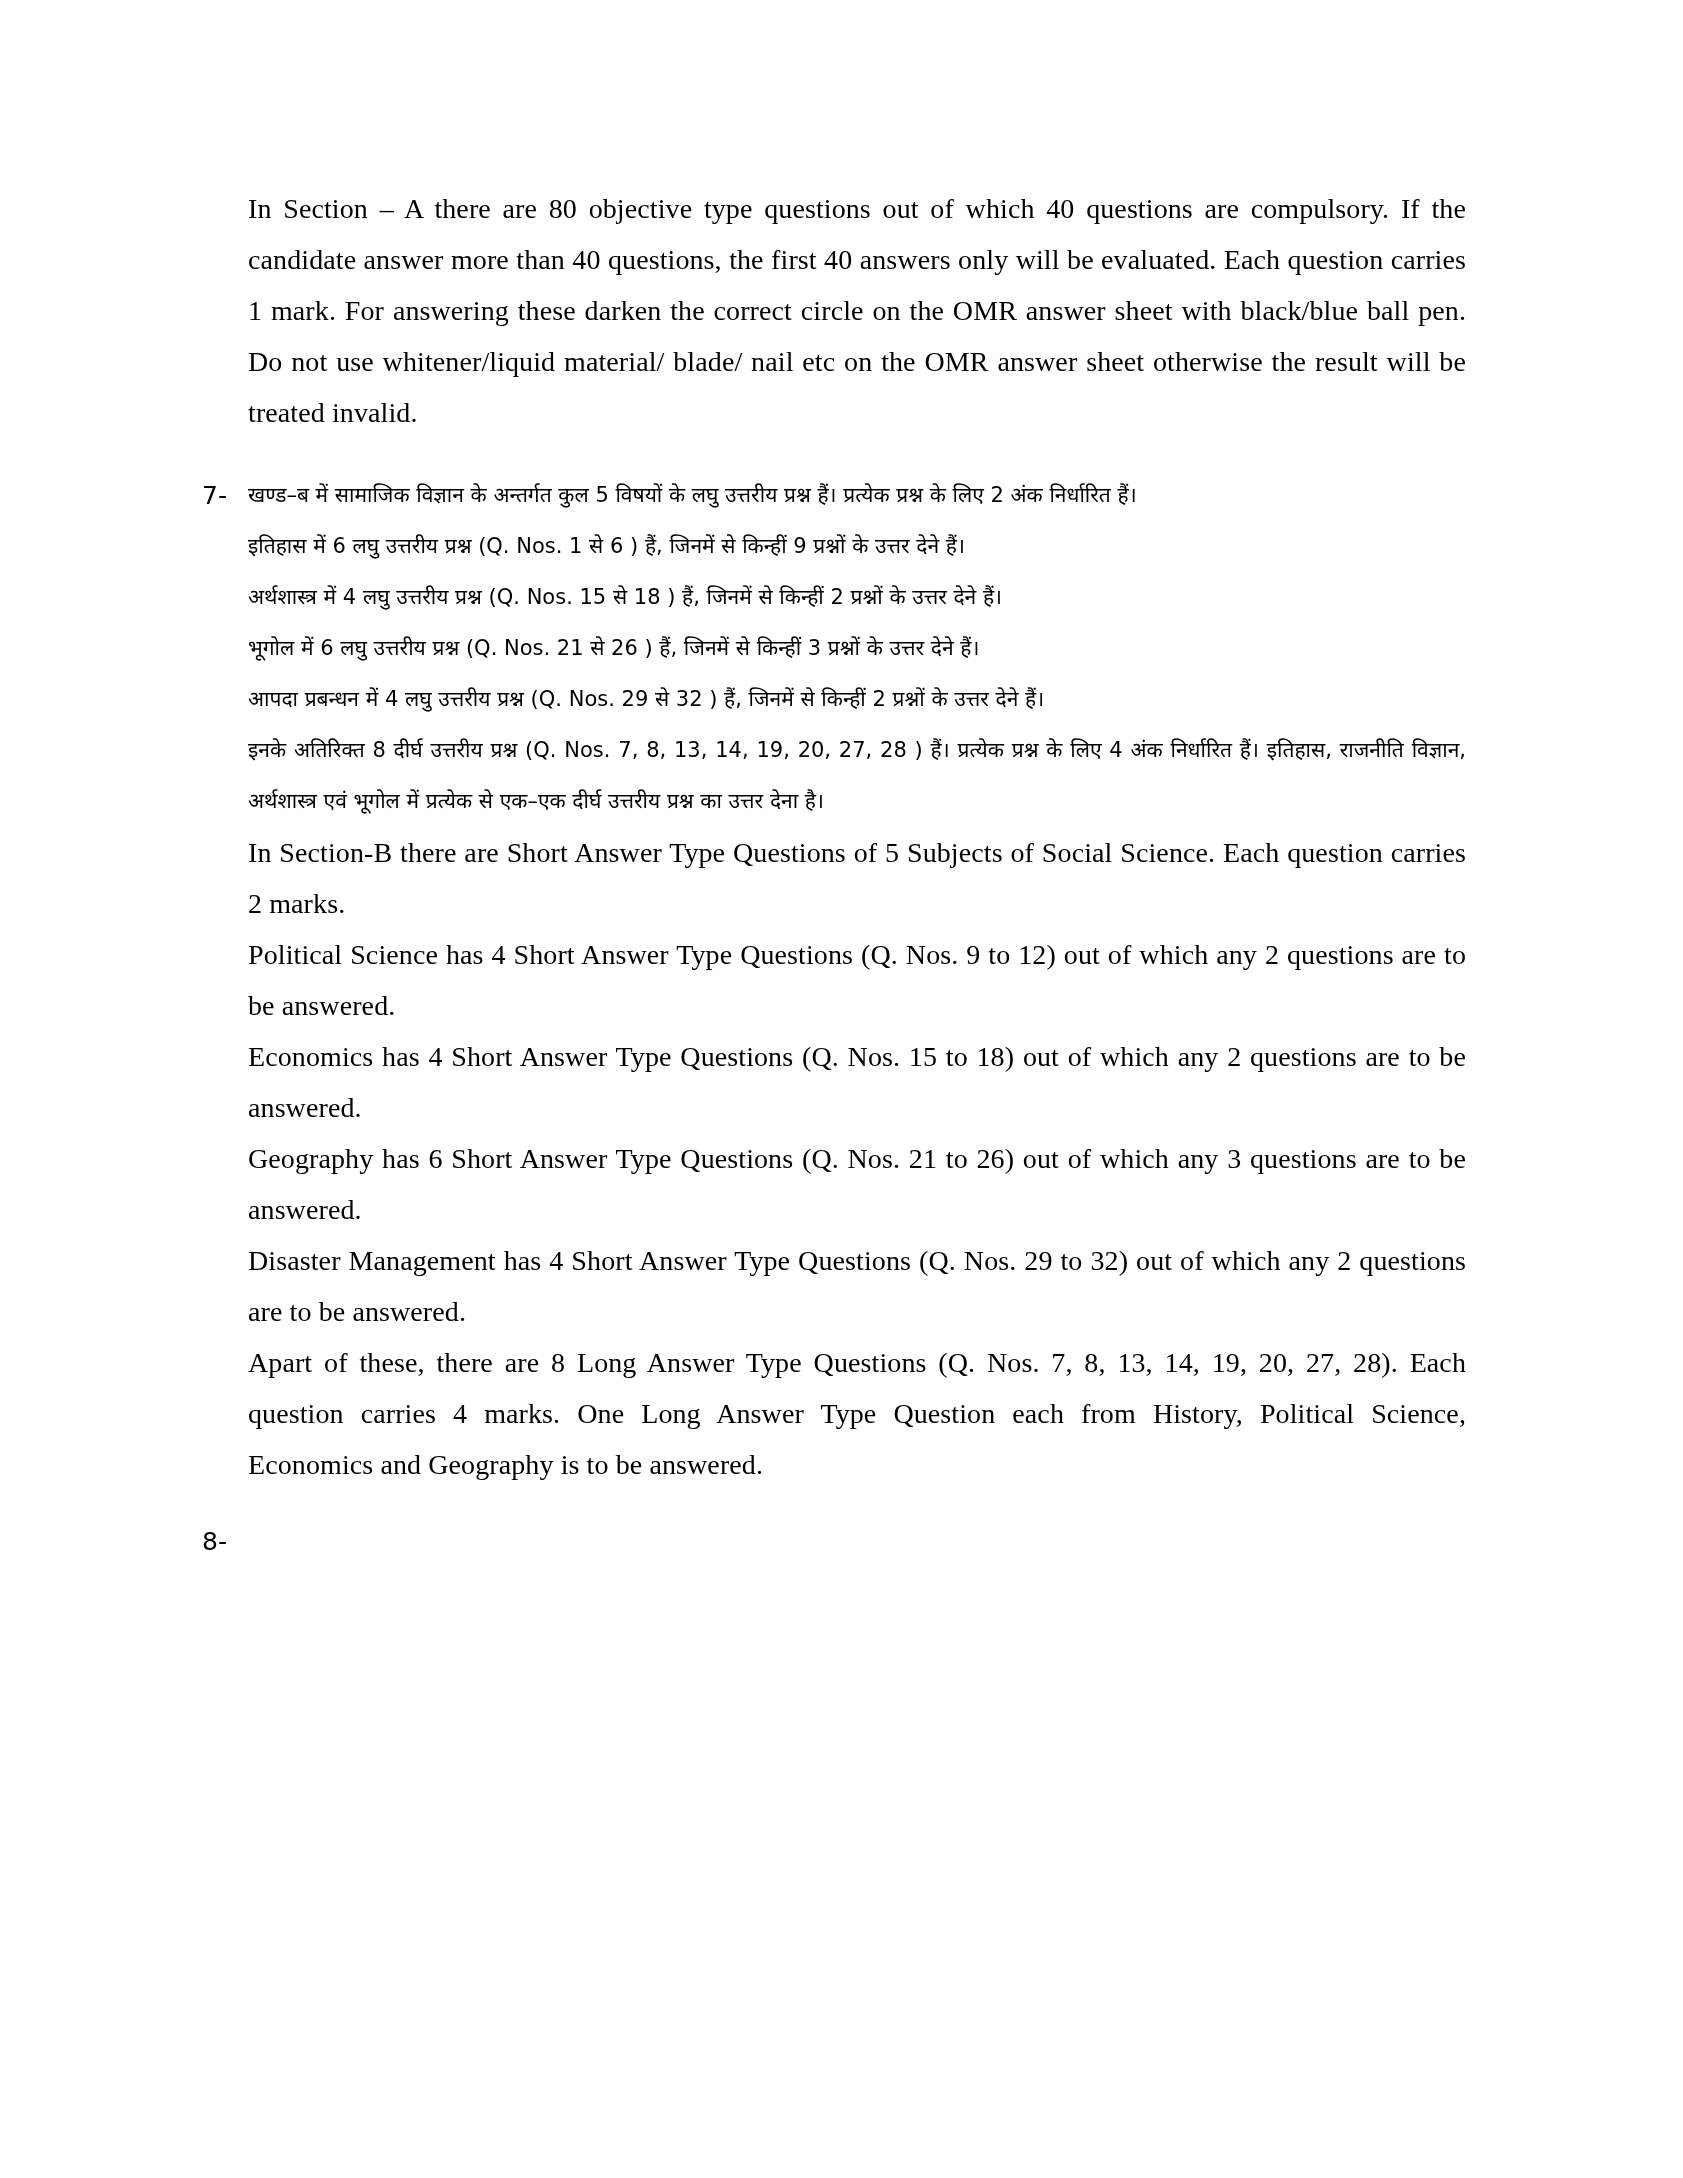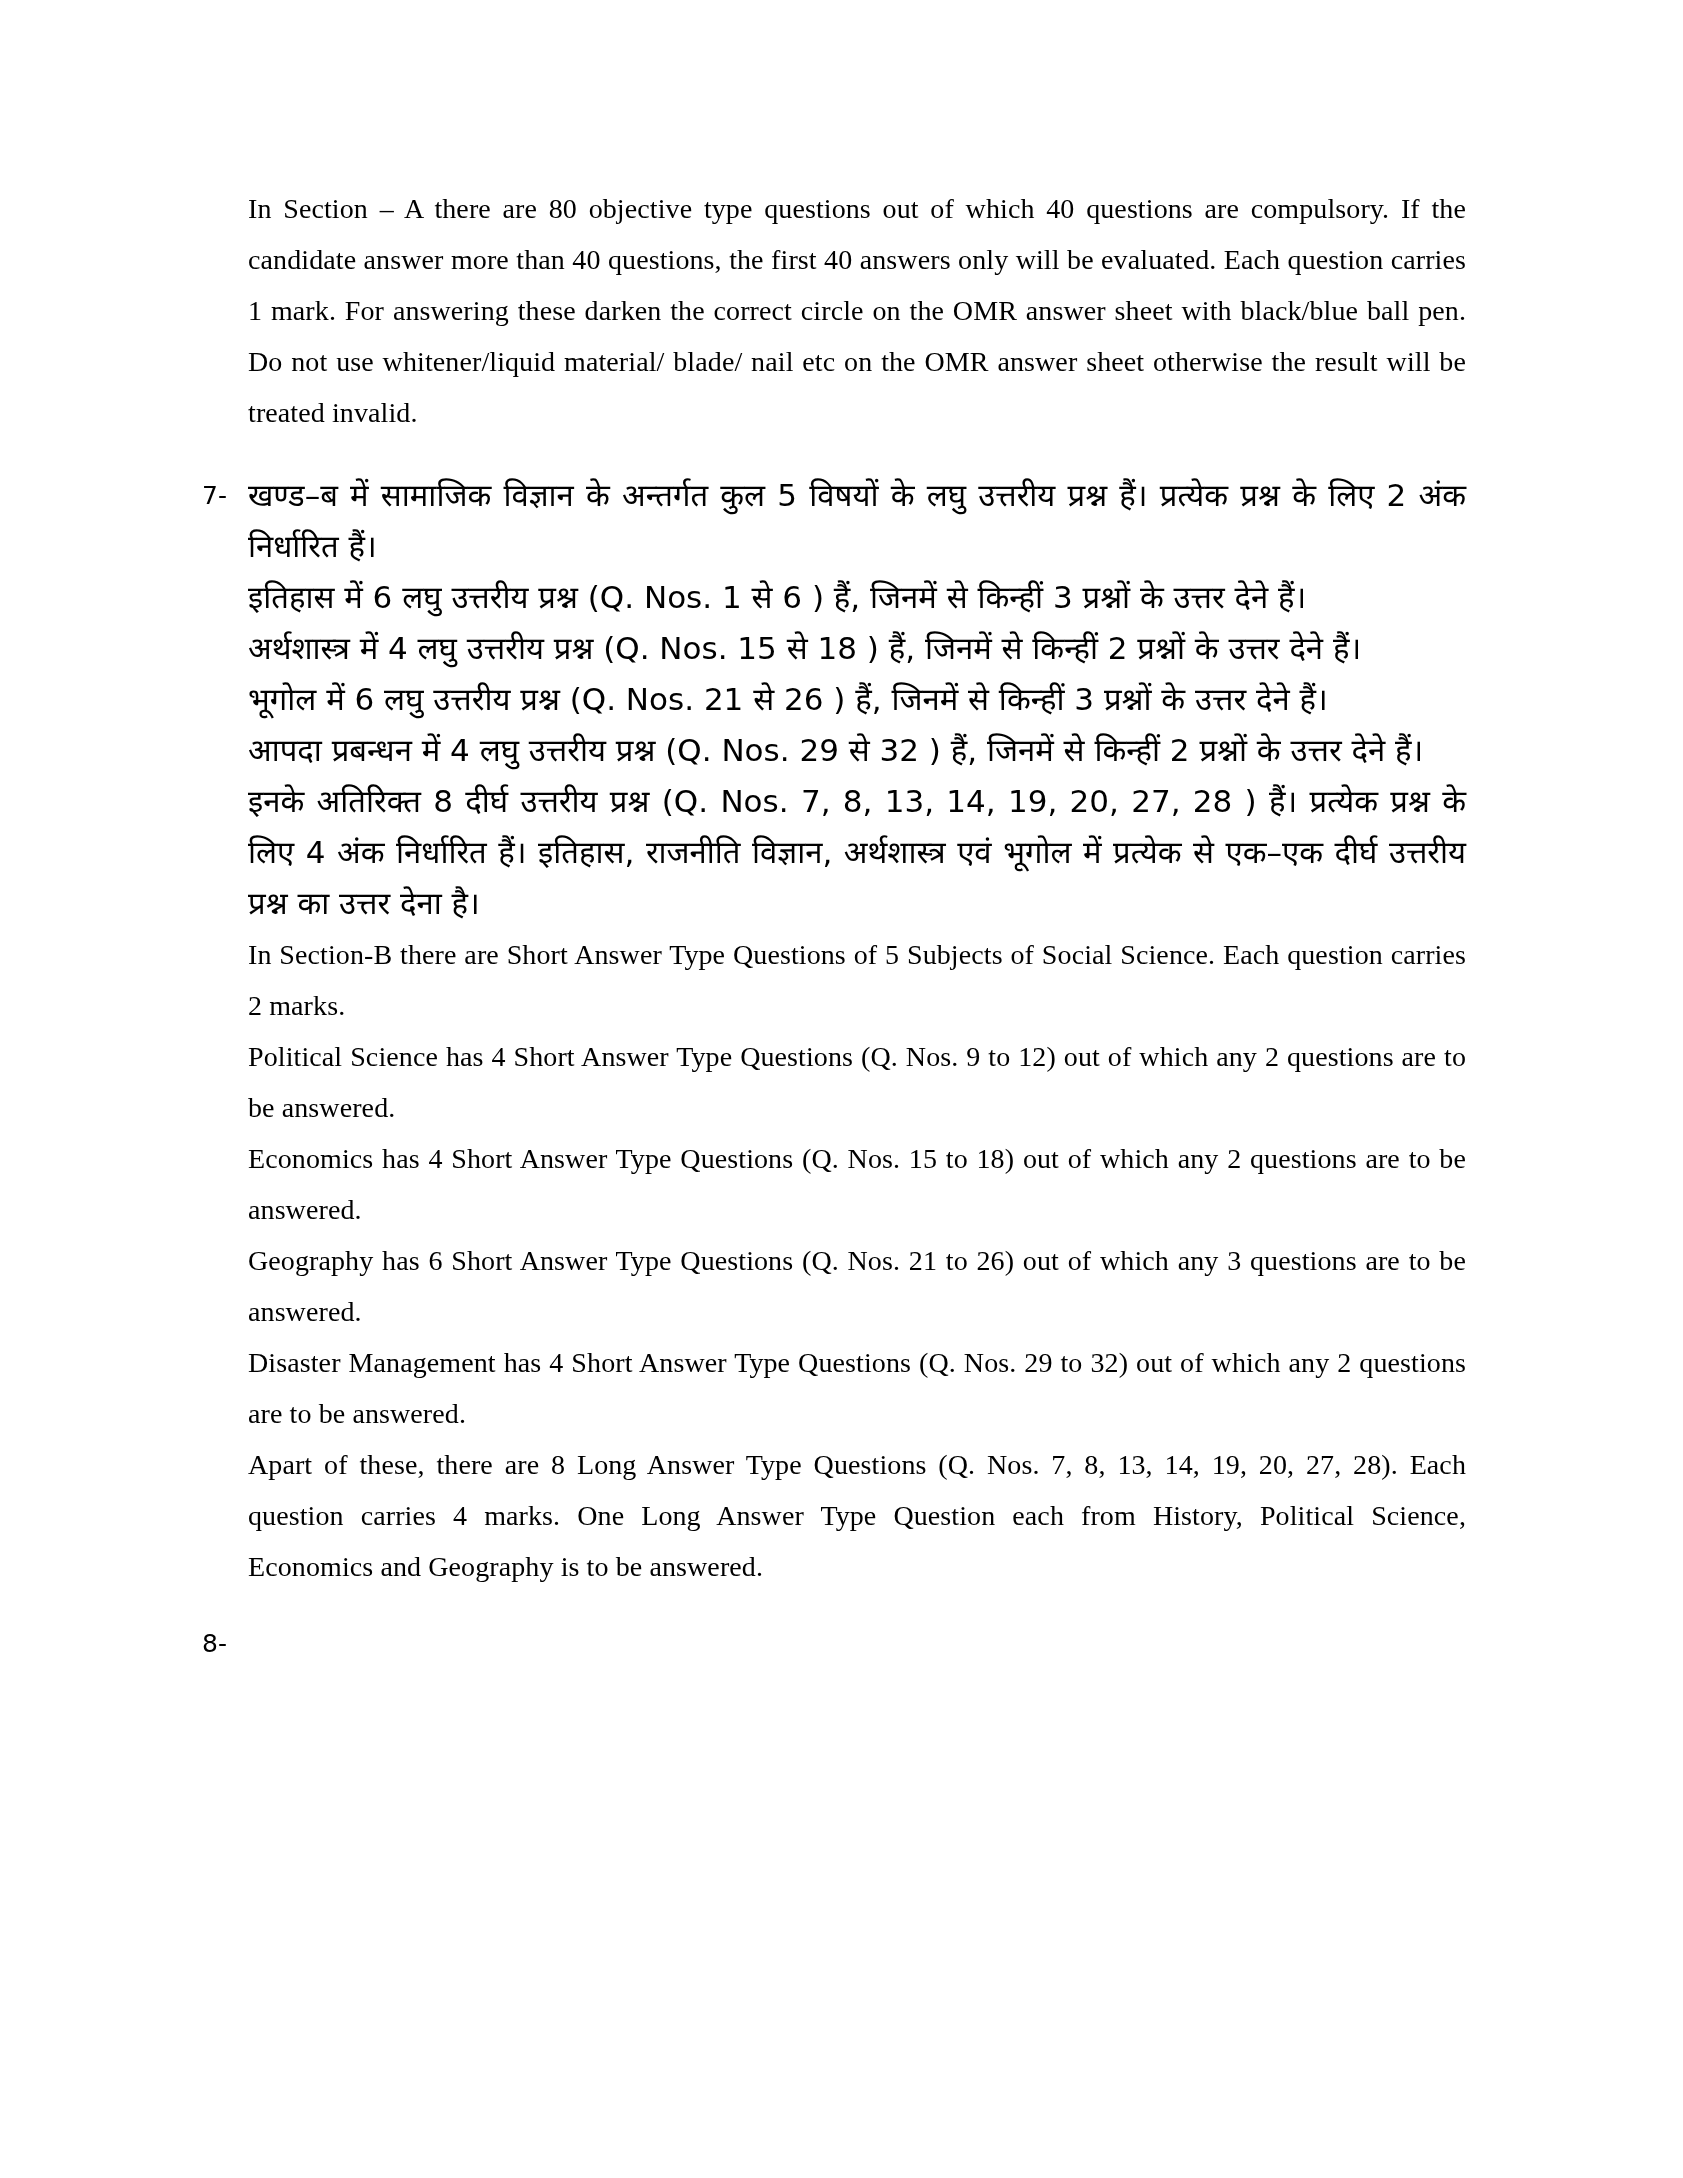--- a/index.html
+++ b/index.html
@@ -37,21 +37,21 @@
   .en {
     font-family: "Liberation Serif", "DejaVu Serif", serif;
     font-size: 28px;
     line-height: 51px;
     text-align: justify;
     text-justify: inter-word;
     letter-spacing: 0.1px;
   }
   .hi {
     font-family: "DejaVu Sans", "Liberation Sans", sans-serif;
-    font-size: 31px;
+    font-size: 21px;
     line-height: 51px;
     text-align: justify;
     text-justify: inter-word;
     letter-spacing: 0px;
   }
   .hi-nojust {
     text-align: left;
   }
   .block-intro {
     width: 1218px;
@@ -121,21 +121,21 @@
     <p class="en block-intro">In Section – A there are 80 objective type questions out of which 40 questions are compulsory. If the candidate answer more than 40 questions, the first 40 answers only will be evaluated. Each question carries 1 mark. For answering these darken the correct circle on the OMR answer sheet with black/blue ball pen. Do not use whitener/liquid material/ blade/ nail etc on the OMR answer sheet otherwise the result will be treated invalid.</p>
 
     <div class="gap-sm"></div>
 
     <div class="item">
       <div class="item-num">7-</div>
       <div class="item-body">
 
         <p class="hi">खण्ड–ब में सामाजिक विज्ञान के अन्तर्गत कुल 5 विषयों के लघु उत्तरीय प्रश्न हैं। प्रत्येक प्रश्न के लिए 2 अंक निर्धारित हैं।</p>
 
-        <p class="hi sub-line hi-nojust">इतिहास में 6 लघु उत्तरीय प्रश्न (Q. Nos.  1 से 6 ) हैं, जिनमें से किन्हीं 3 प्रश्नों के उत्तर देने हैं।</p>
+        <p class="hi sub-line hi-nojust">इतिहास में 6 लघु उत्तरीय प्रश्न (Q. Nos.  1 से 6 ) हैं, जिनमें से किन्हीं 9 प्रश्नों के उत्तर देने हैं।</p>
 
 
         <p class="hi sub-line">अर्थशास्त्र में 4 लघु उत्तरीय प्रश्न (Q. Nos.  15 से 18 ) हैं, जिनमें से किन्हीं 2 प्रश्नों के उत्तर देने हैं।</p>
 
         <p class="hi sub-line hi-nojust">भूगोल में 6 लघु उत्तरीय प्रश्न (Q. Nos.  21 से 26 ) हैं, जिनमें से किन्हीं 3 प्रश्नों के उत्तर देने हैं।</p>
 
         <p class="hi sub-line">आपदा प्रबन्धन में 4 लघु उत्तरीय प्रश्न (Q. Nos.  29 से 32 ) हैं, जिनमें से किन्हीं 2 प्रश्नों के उत्तर देने हैं।</p>
 
         <p class="hi sub-line">इनके अतिरिक्त 8 दीर्घ उत्तरीय प्रश्न (Q. Nos. 7, 8, 13, 14, 19, 20, 27, 28 ) हैं। प्रत्येक प्रश्न के लिए 4 अंक निर्धारित हैं। इतिहास, राजनीति विज्ञान, अर्थशास्त्र एवं भूगोल में प्रत्येक से एक–एक दीर्घ उत्तरीय प्रश्न का उत्तर देना है।</p>
 

